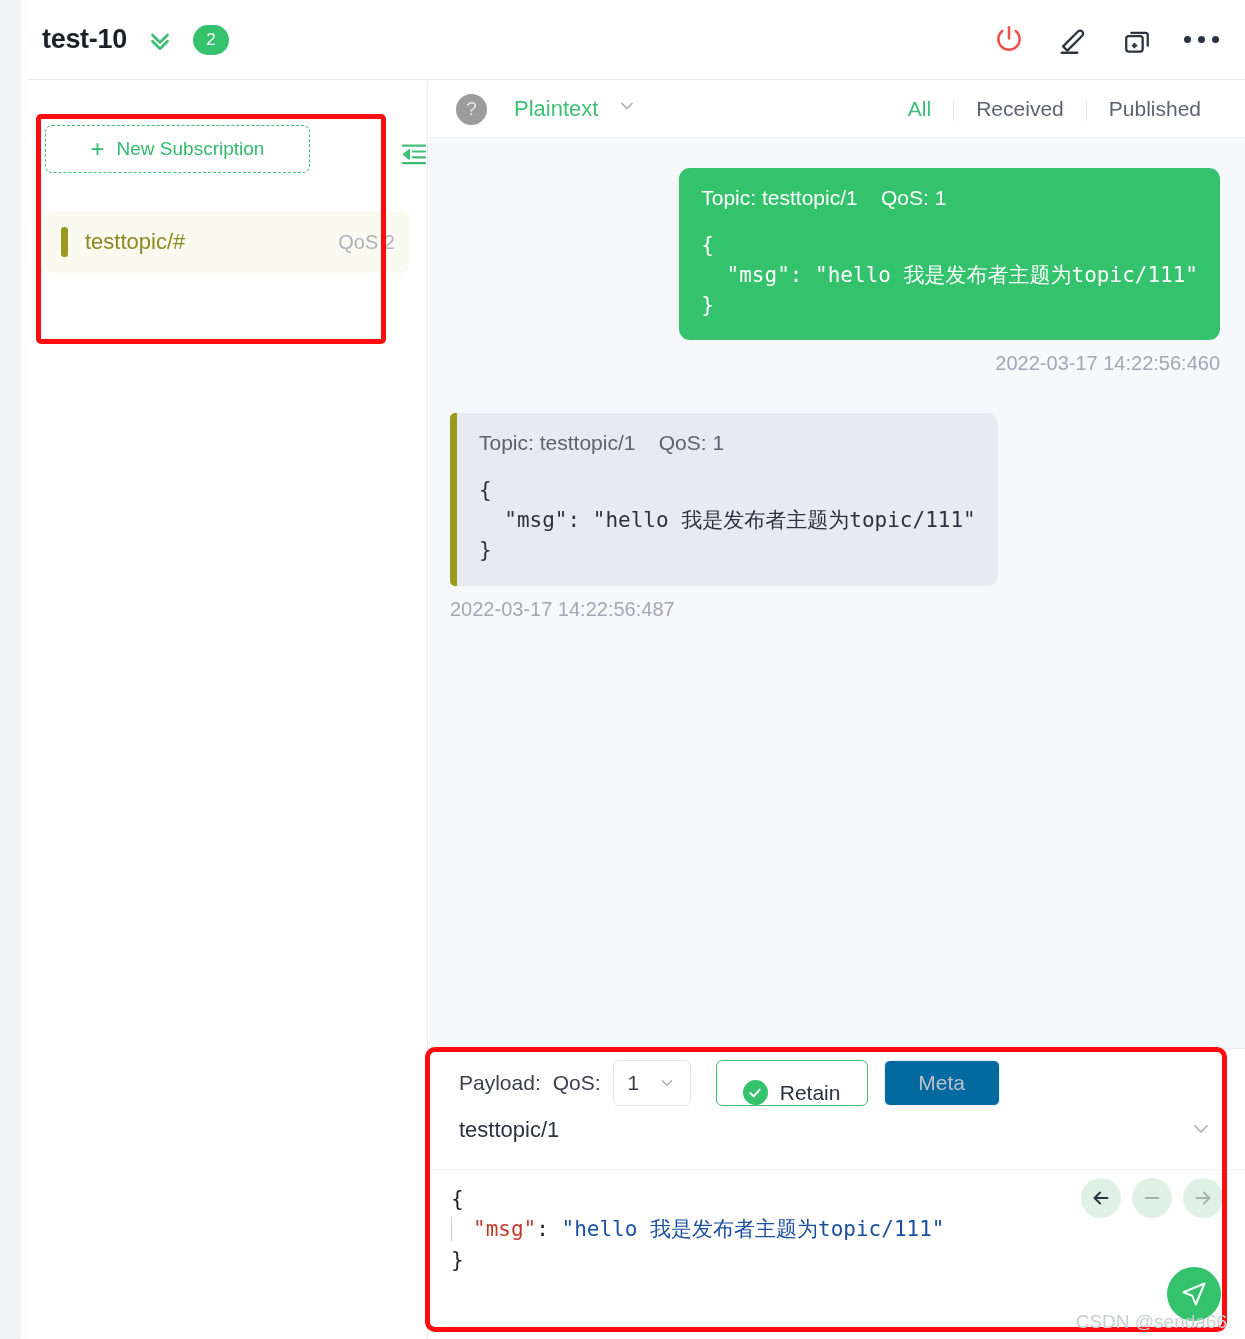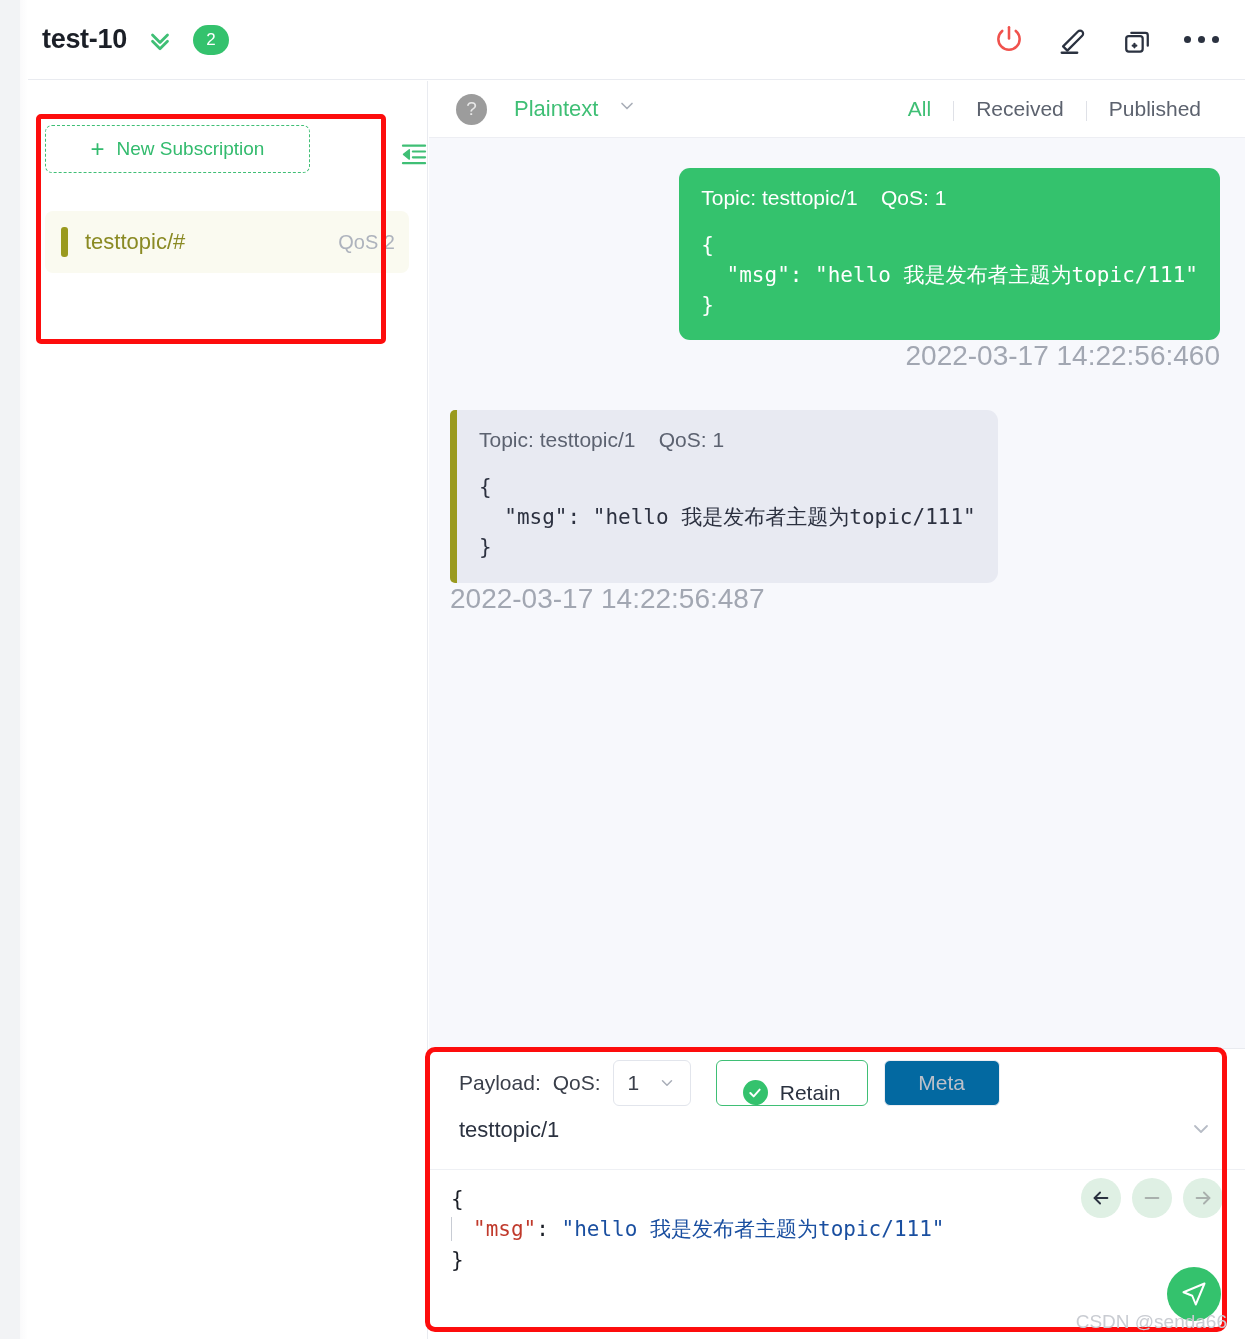--- a/index.html
+++ b/index.html
@@ -167,21 +167,21 @@
   .bubble.sent .bubble-head { color: #ffffff; }
   .bubble.recv .bubble-head { color: #5c6270; }
   .bubble-body {
     font-family: "DejaVu Sans Mono", monospace;
     font-size: 21px; line-height: 1.42;
     white-space: pre-wrap; word-break: break-all;
   }
   .bubble.sent .bubble-body { color: #ffffff; }
   .bubble.recv .bubble-body { color: #2c3140; }
   .msg-time {
-    font-size: 28px; color: #a2a7b2; margin-top: 0;
+    font-size: 20px; color: #a2a7b2; margin-top: 12px;
   }
   .msg-row.sent .msg-time { margin-right: 0; }
 
   
   .pub-panel {
     position: absolute; left: 0; top: 967px;
     width: 816px; height: 291px;
     background: #ffffff;
     border-top: 1px solid #e9ebf0;
   }

